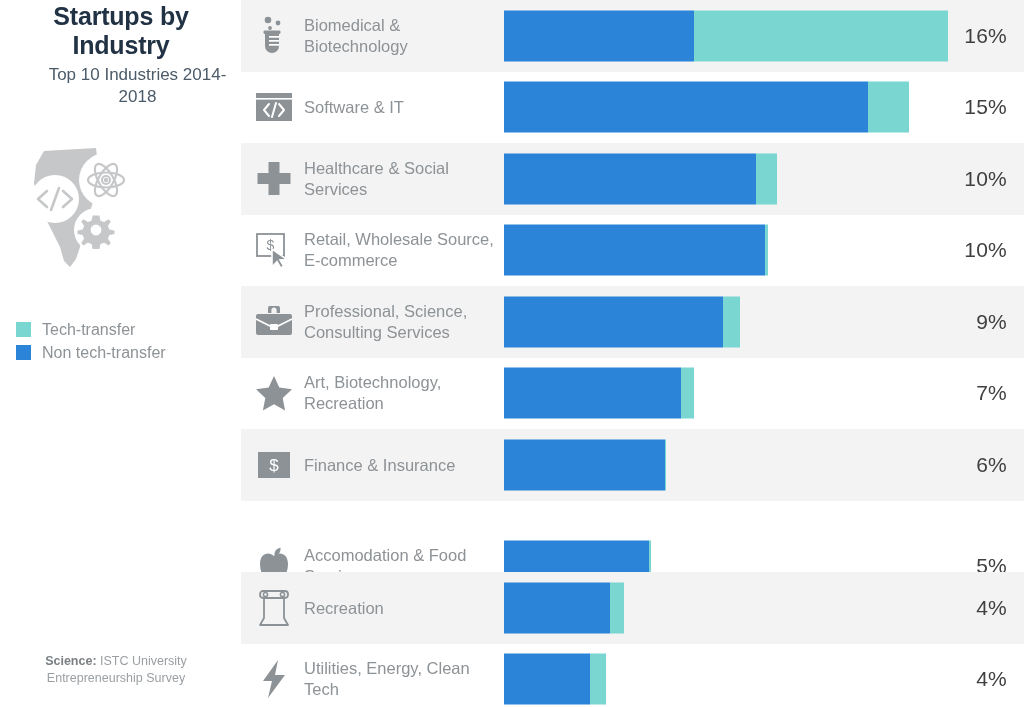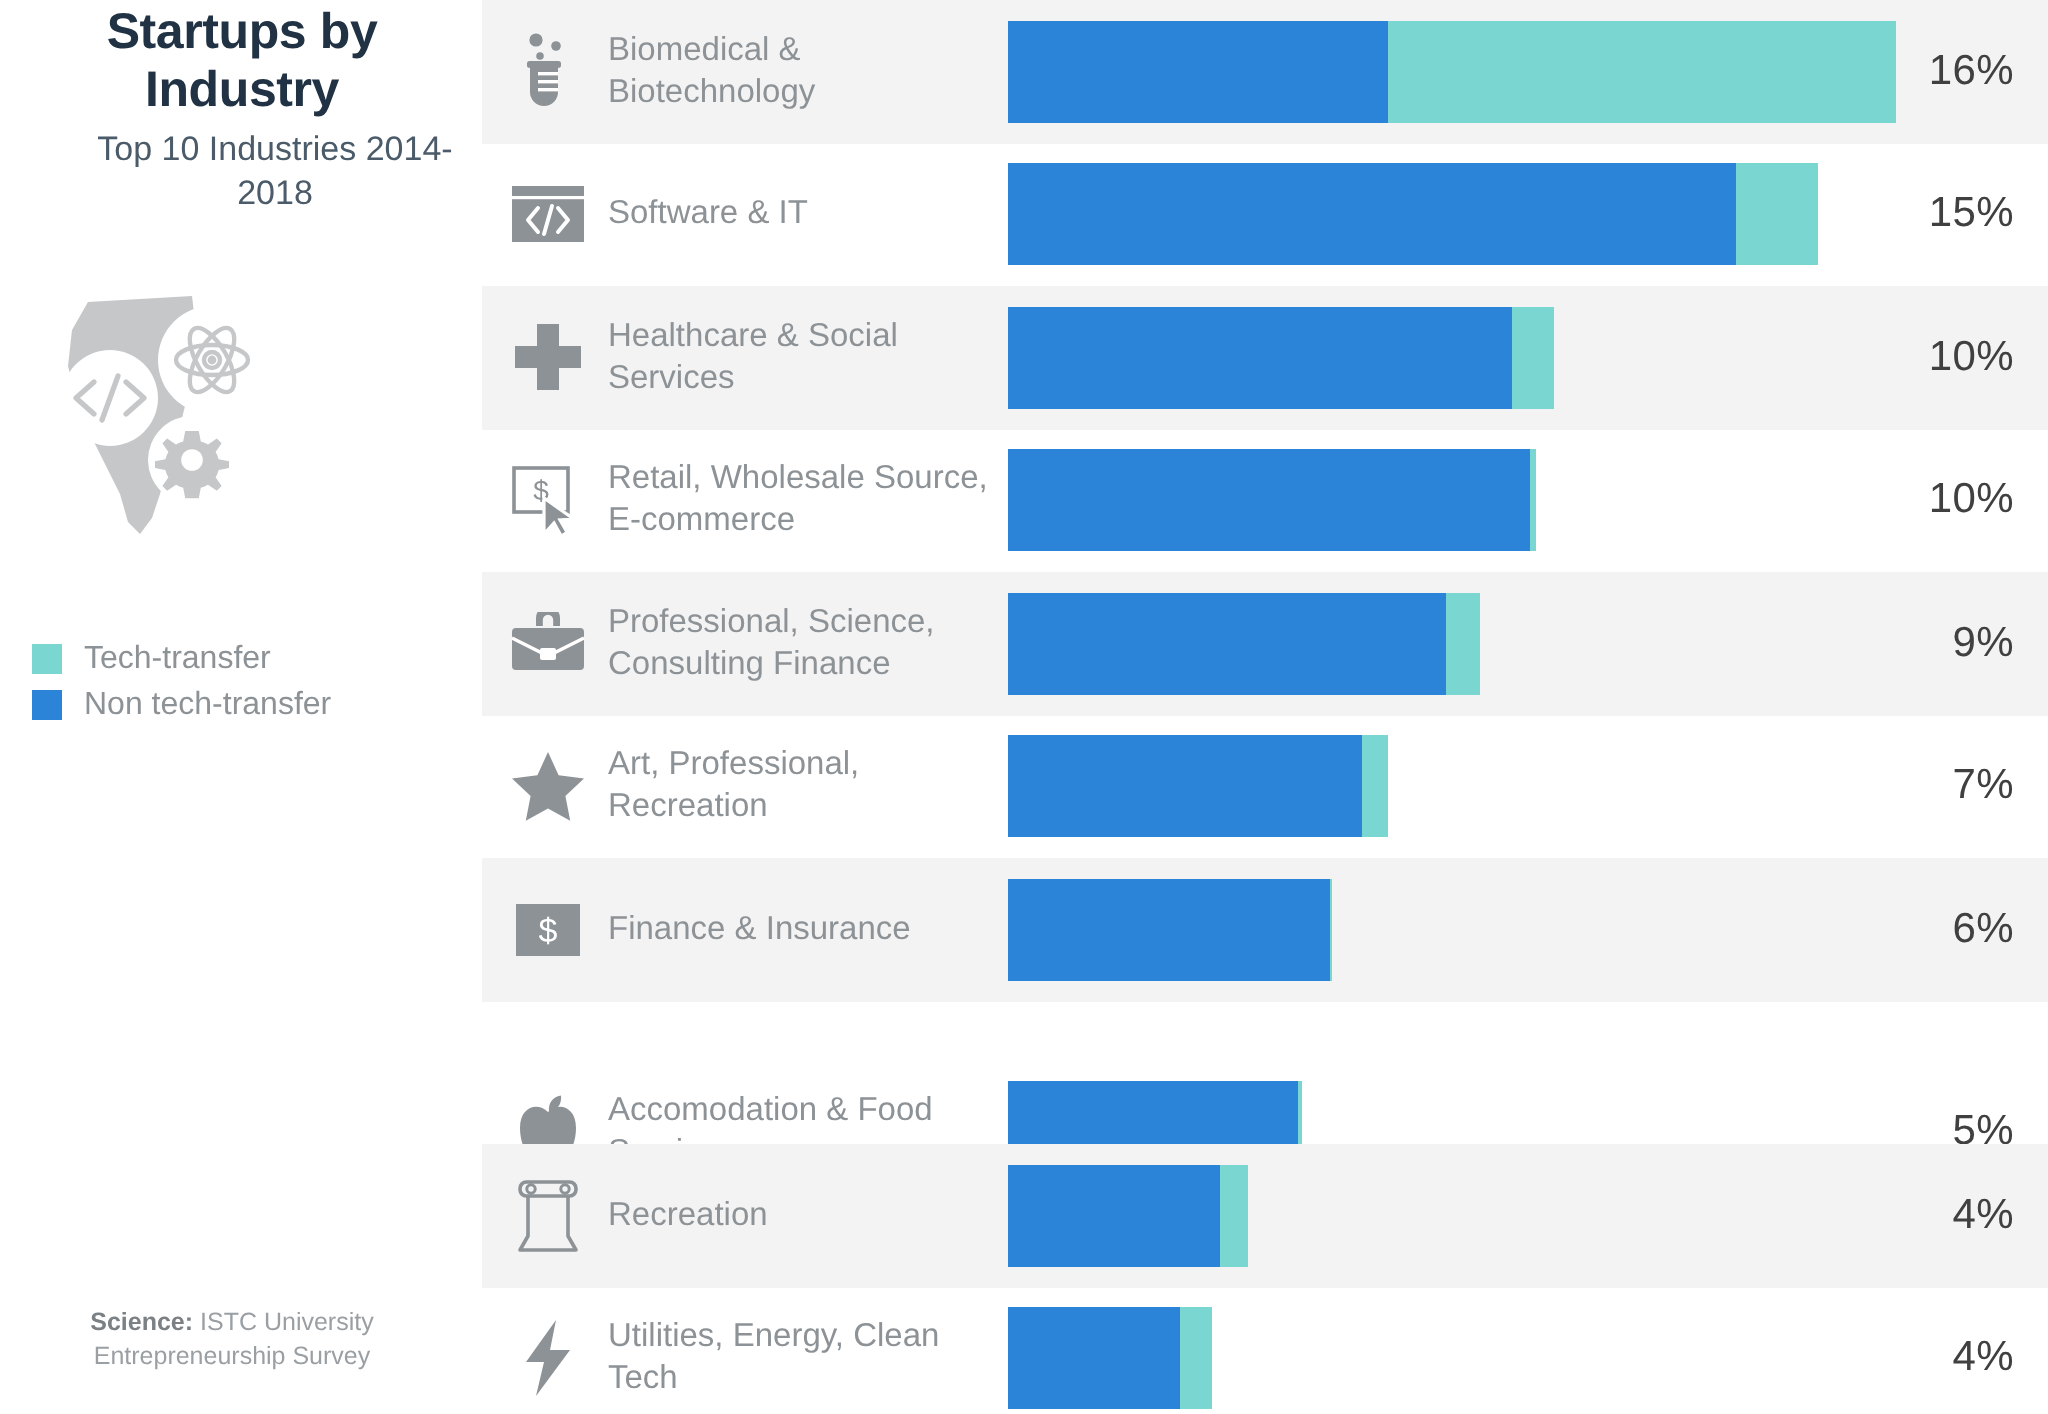--- a/index.html
+++ b/index.html
@@ -211,36 +211,36 @@
       </div>
       <div class="row odd" style="top: 286px;">
         <div class="row-icon">
           <svg width="38" height="32" viewBox="0 0 38 32">
       <path d="M13 3 a5 5 0 0 1 12 0 v4 h-3.4 V4 a1.8 1.8 0 0 0-5.2 0 v3 H13 z" fill="#8d9296"></path>
       <rect x="1" y="8" width="36" height="21" rx="2" fill="#8d9296"></rect>
       <path d="M1 13 L19 22 L37 13" fill="none" stroke="#ffffff" stroke-width="1.7"></path>
       <rect x="15" y="18" width="8" height="6" rx="1" fill="#ffffff"></rect>
     </svg>
         </div>
-        <div class="row-label">Professional, Science, Consulting Finance</div>
+        <div class="row-label">Professional, Science, Consulting Services</div>
         <div class="bar-track">
           <div class="bar">
             <div class="seg-blue" style="width: 219px; background: rgb(43, 132, 216);"></div>
             <div class="seg-teal" style="width: 17px; background: rgb(121, 214, 209);"></div>
           </div>
         </div>
         <div class="row-value">9%</div>
       </div>
       <div class="row even" style="top: 357.5px;">
         <div class="row-icon">
           <svg width="38" height="36" viewBox="0 0 38 36">
       <path d="M19 1 L24.3 12.6 L37 14.2 L27.7 23 L30.1 35.4 L19 29.3 L7.9 35.4 L10.3 23 L1 14.2 L13.7 12.6 Z" fill="#8d9296"></path>
     </svg>
         </div>
-        <div class="row-label">Art, Professional, Recreation</div>
+        <div class="row-label">Art, Biotechnology, Recreation</div>
         <div class="bar-track">
           <div class="bar">
             <div class="seg-blue" style="width: 177px; background: rgb(43, 132, 216);"></div>
             <div class="seg-teal" style="width: 13px; background: rgb(121, 214, 209);"></div>
           </div>
         </div>
         <div class="row-value">7%</div>
       </div>
       <div class="row odd" style="top: 429px;">
         <div class="row-icon">

